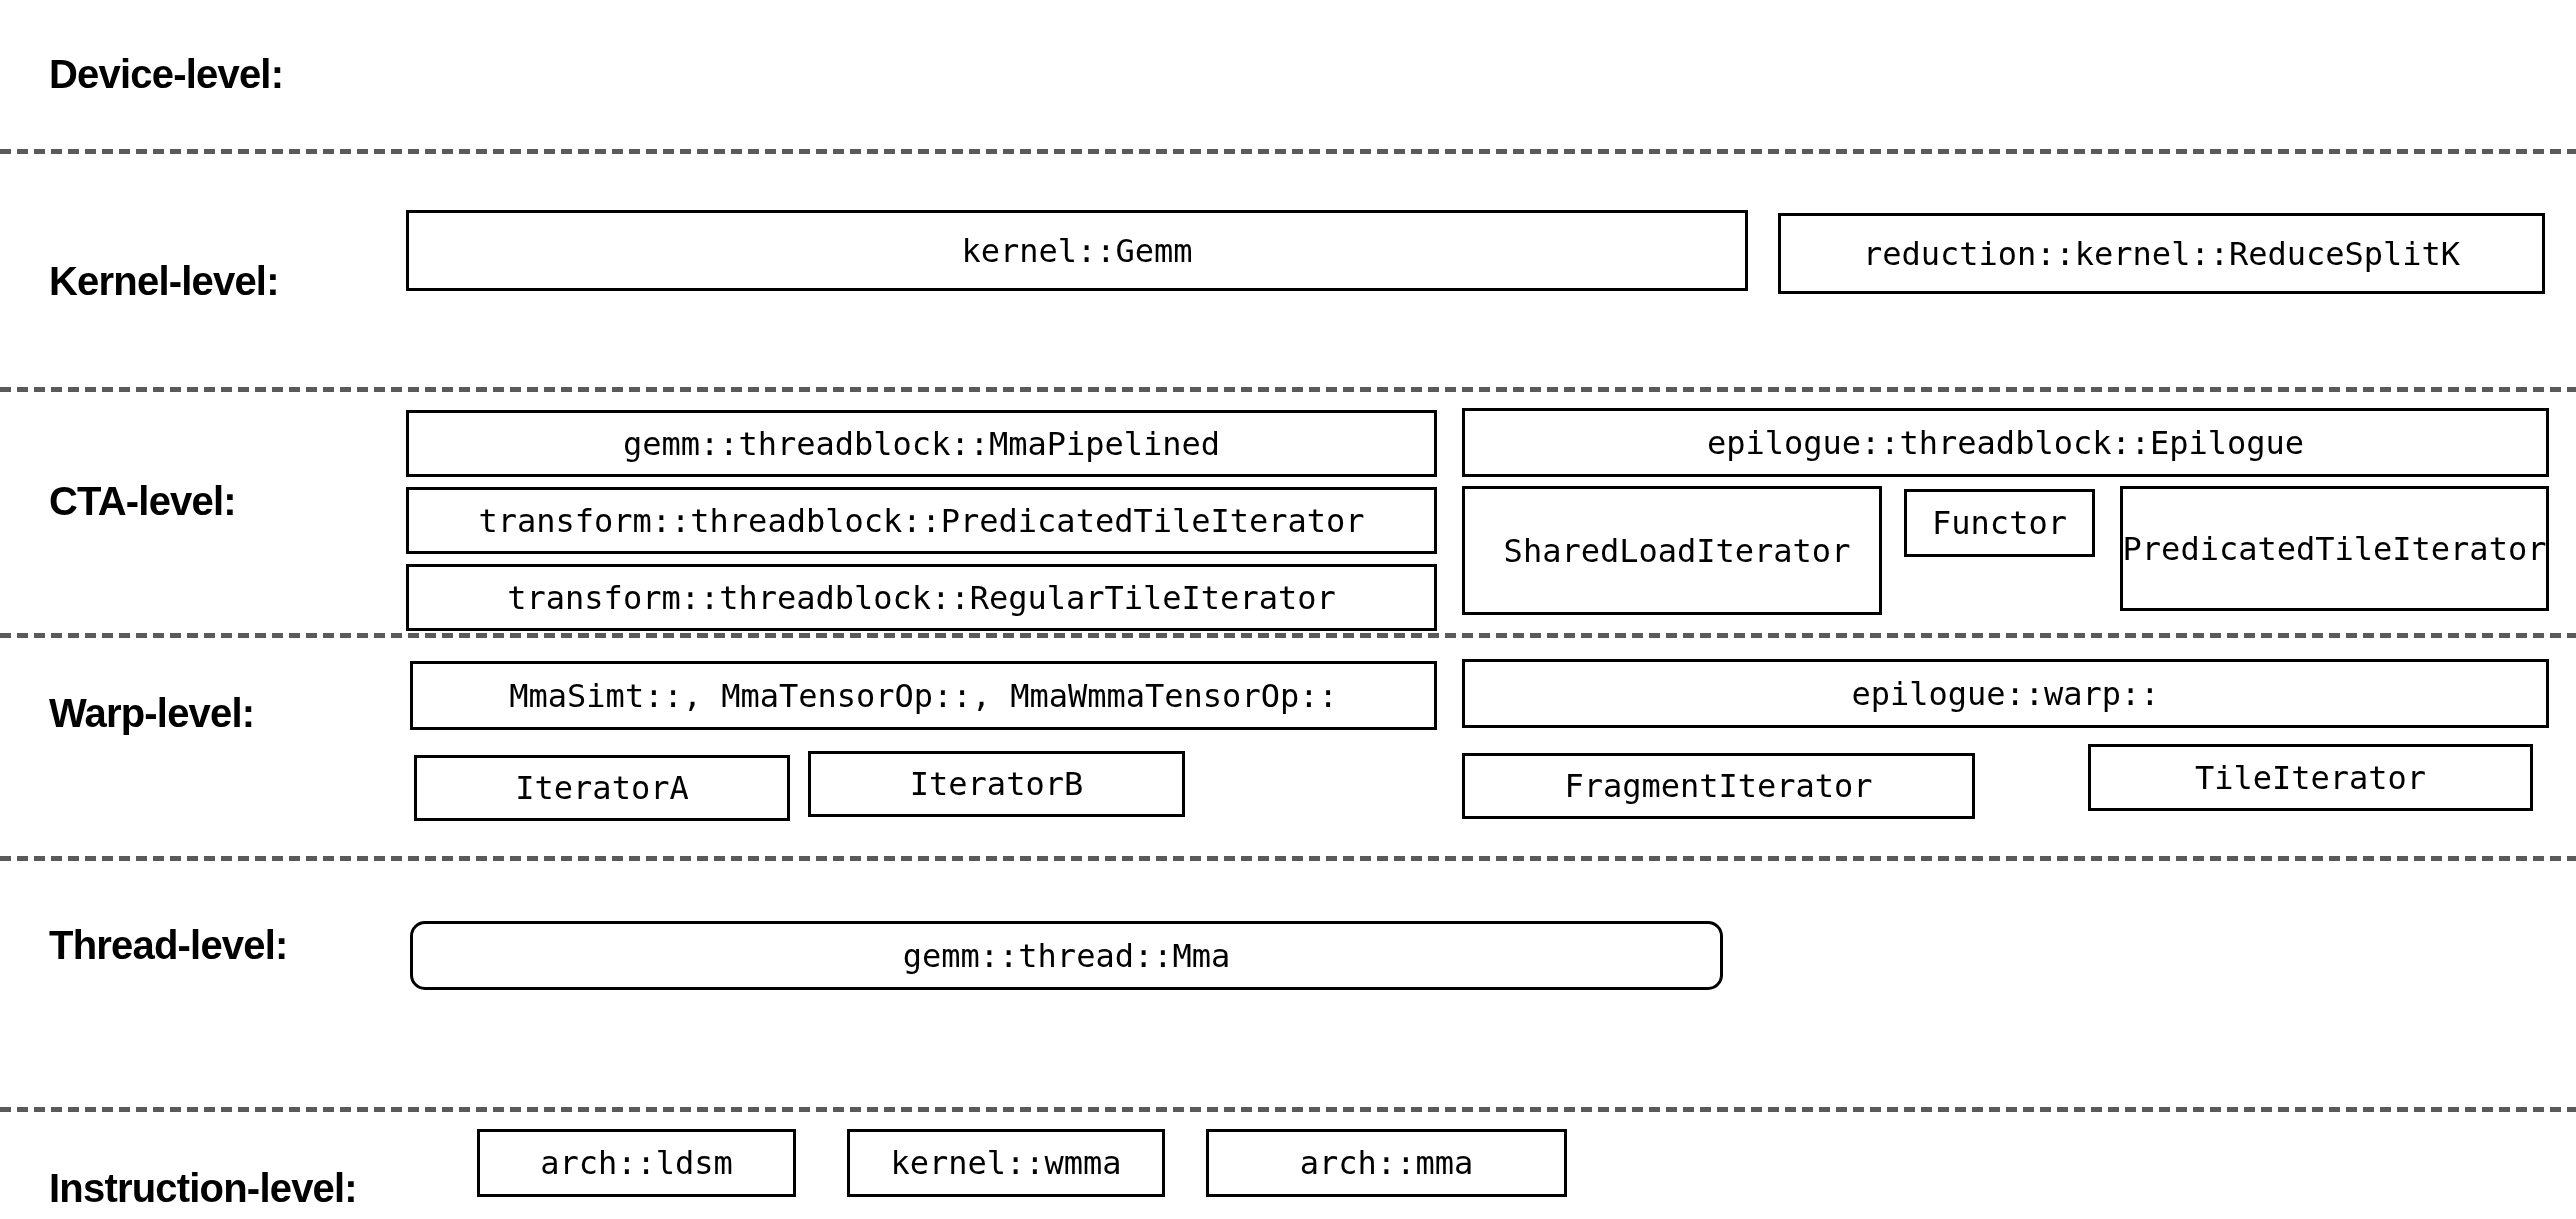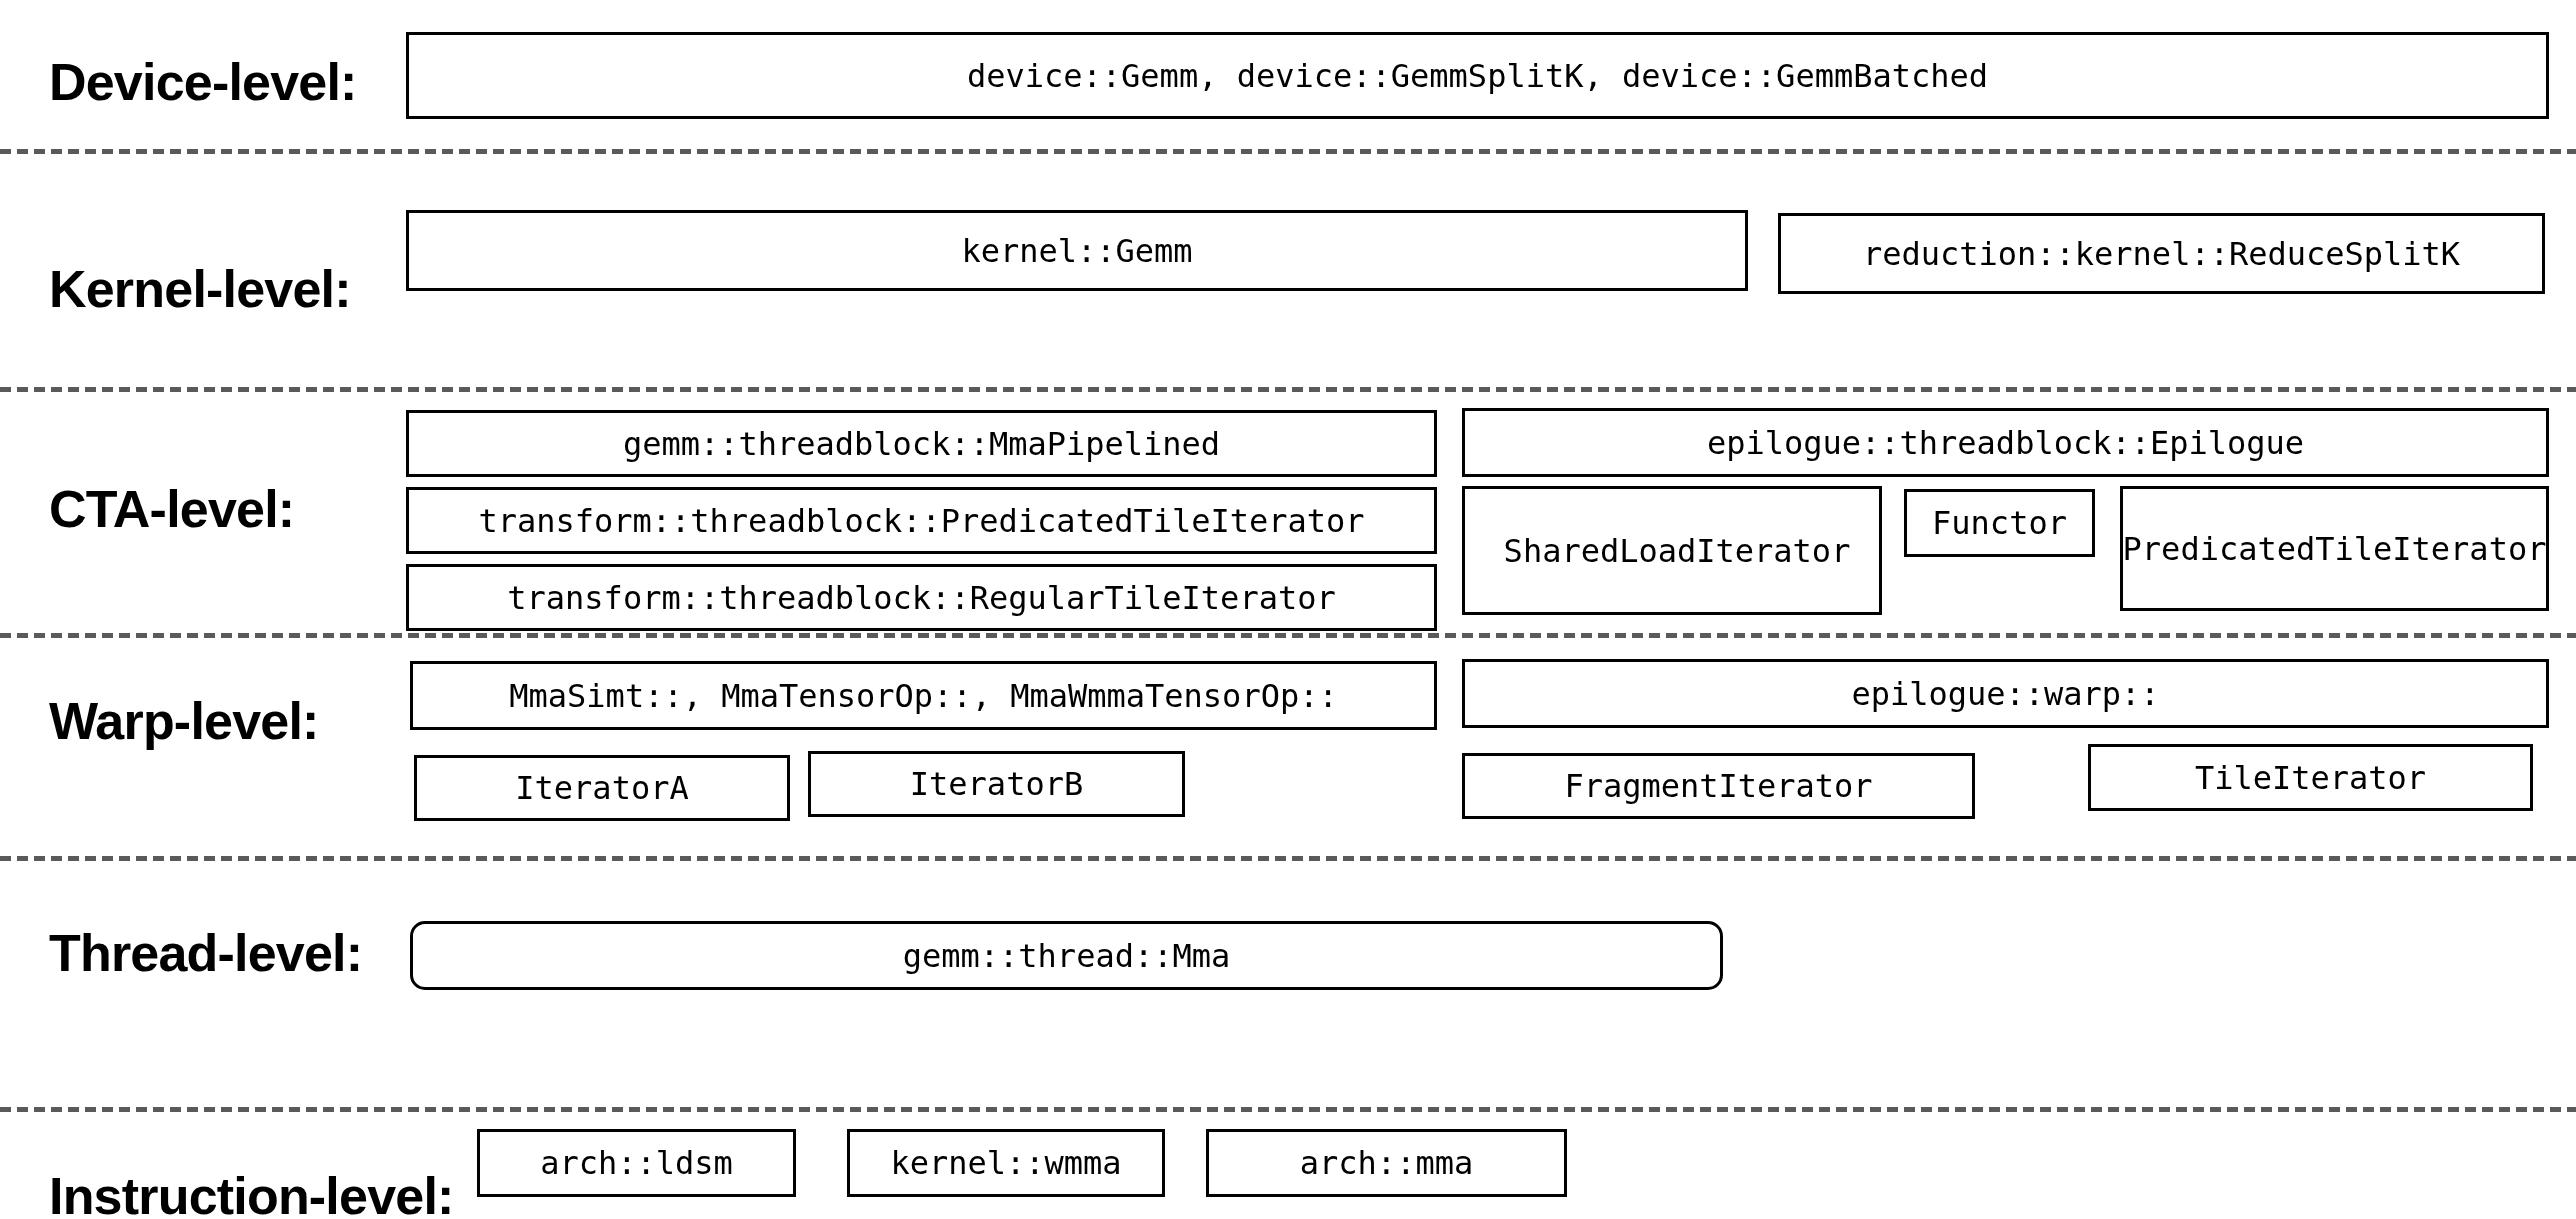--- a/index.html
+++ b/index.html
@@ -19,21 +19,21 @@
     position: absolute;
     left: 0;
     width: 2576px;
     height: 4.6px;
     background: repeating-linear-gradient(90deg, #5a5a5a 0 10.7px, transparent 10.7px 17px);
   }
   .row-label {
     position: absolute;
     font-family: "Liberation Sans", sans-serif;
     font-weight: bold;
-    font-size: 52px;
+    font-size: 40px;
     color: #000000;
     white-space: nowrap;
     letter-spacing: -0.8px;
   }
   .box {
     position: absolute;
     box-sizing: border-box;
     border: 3.1px solid #000000;
     background: #ffffff;
     display: flex;
@@ -87,21 +87,20 @@
 
 <div id="root">
 
   <div class="sep sep-1"></div>
   <div class="sep sep-2"></div>
   <div class="sep sep-3"></div>
   <div class="sep sep-4"></div>
   <div class="sep sep-5"></div>
 
   <div class="row-label l-device">Device-level:</div>
-  <div class="box b-device">device::Gemm, device::GemmSplitK, device::GemmBatched</div>
 
   <div class="row-label l-kernel">Kernel-level:</div>
   <div class="box b-kernel-gemm">kernel::Gemm</div>
   <div class="box b-reduce">reduction::kernel::ReduceSplitK</div>
 
   <div class="row-label l-cta">CTA-level:</div>
   <div class="box b-mma-pipelined">gemm::threadblock::MmaPipelined</div>
   <div class="box b-transform-pti">transform::threadblock::PredicatedTileIterator</div>
   <div class="box b-regular-ti">transform::threadblock::RegularTileIterator</div>
   <div class="box b-epilogue">epilogue::threadblock::Epilogue</div>

